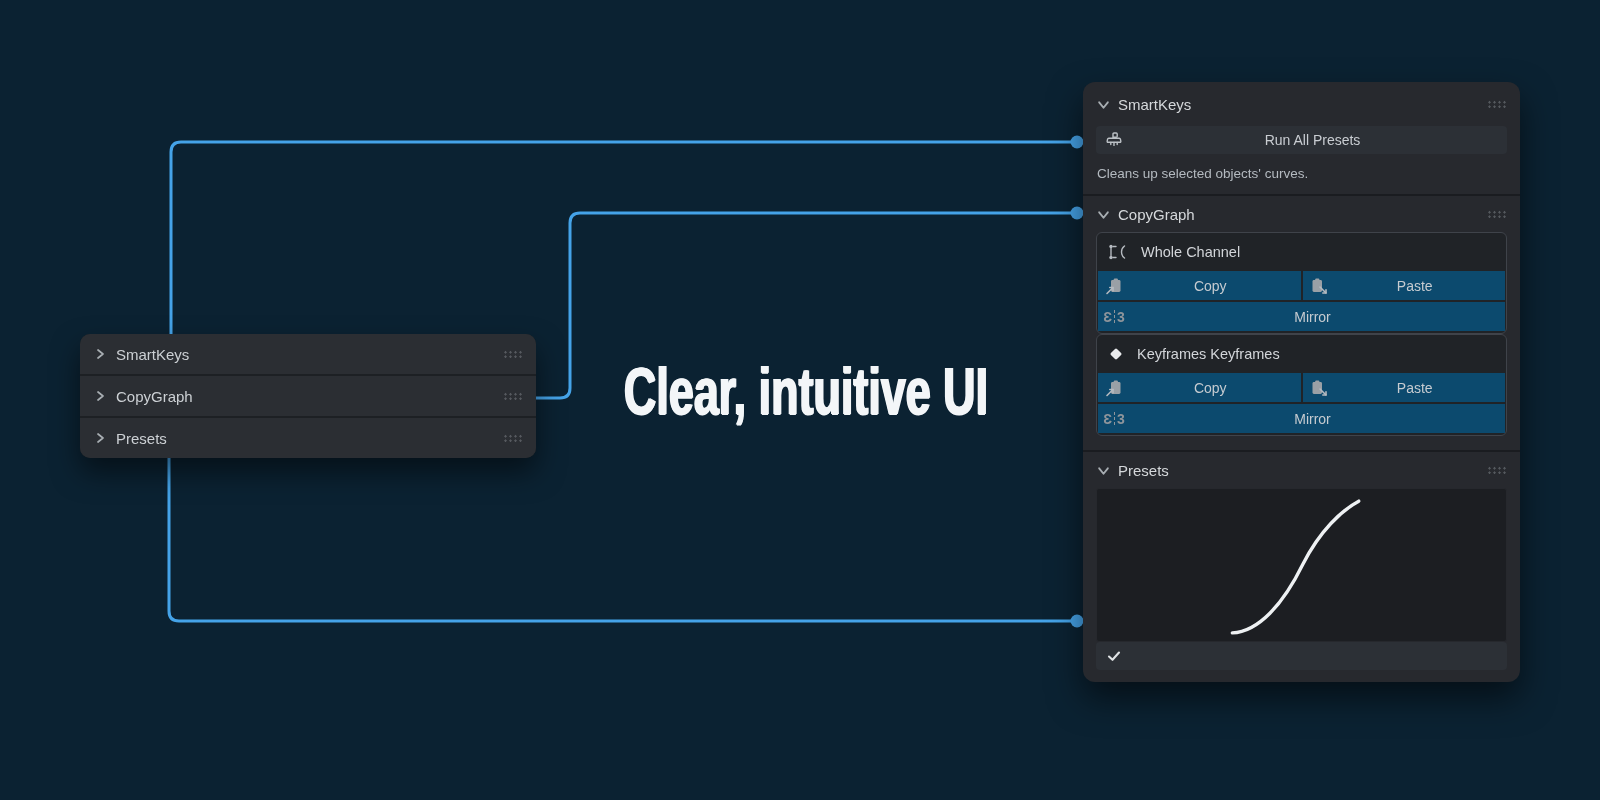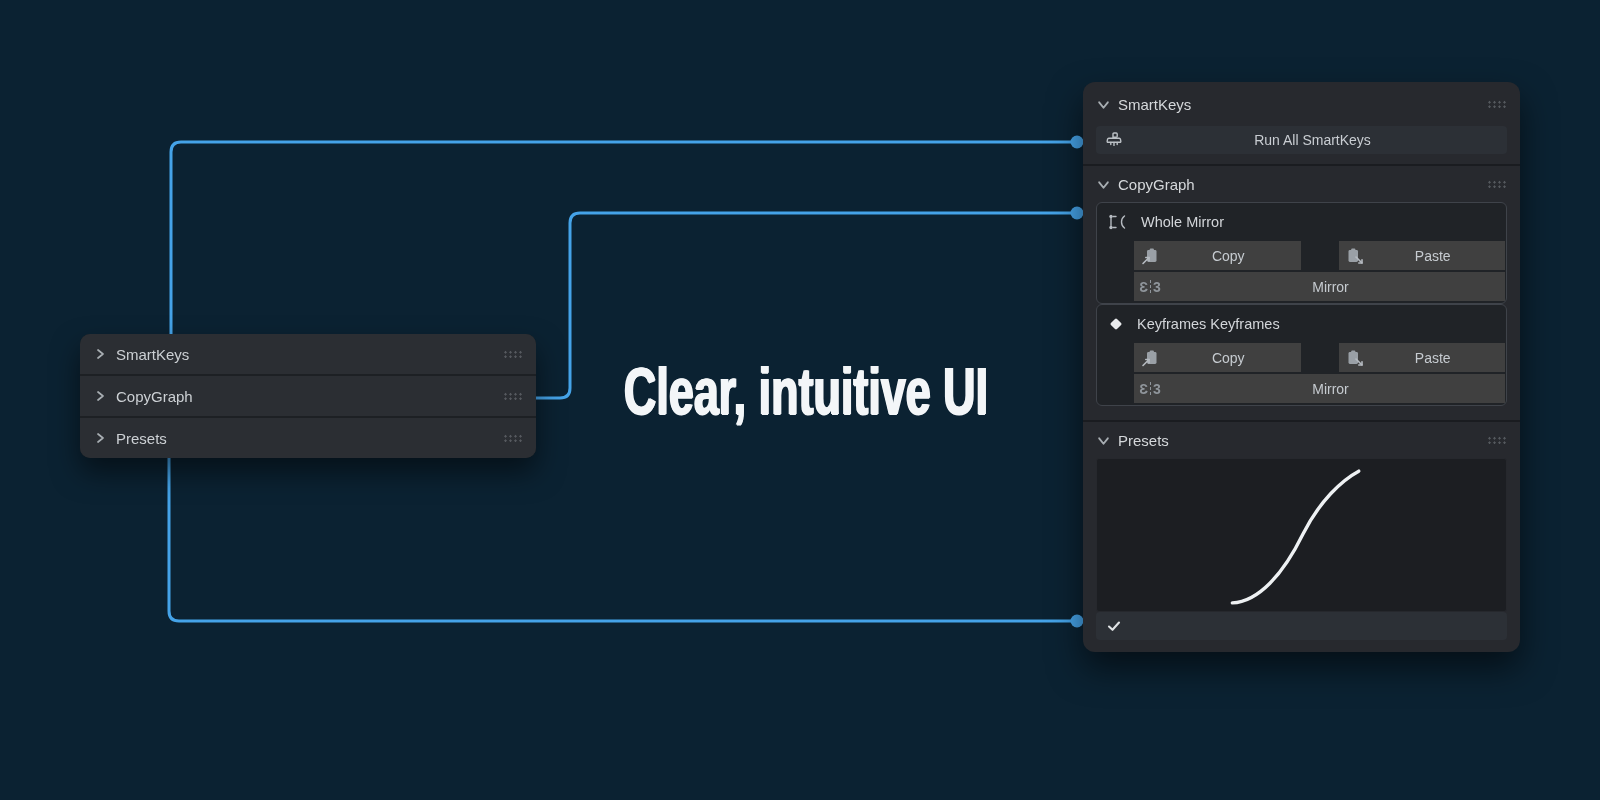--- a/index.html
+++ b/index.html
@@ -67,21 +67,21 @@
   .description{margin:10px 14px 0; color:#b4bac0; font-size:13.5px; line-height:20px;}
 
   .group{
     margin:0 13px; background:#202327; border:1px solid #3f434a; border-radius:6px;
     overflow:hidden;
   }
   .group-header{height:38px; display:flex; align-items:center; gap:12px; padding:0 10px;}
   .group-header .gtitle{color:#d2d5d9; font-size:14.5px;}
   .btn-row{display:flex; gap:2px; margin:0 1px 2px;}
   .cell{
-    flex:1; height:29px; background:#404040; display:flex; align-items:center; cursor:pointer;margin-left:36px;
+    flex:1; height:29px; background:#0c4a6e; display:flex; align-items:center; cursor:pointer;
   }
   .cell .islot{flex:0 0 32px; display:flex; justify-content:center; align-items:center;}
   .cell .blabel{flex:1; text-align:center; color:#c6cbd0; font-size:14px; padding-right:10px;}
 
   .graph-box{
     margin:0 13px; height:152px; background:#1c1e22; border:1px solid #26282d;
     border-radius:3px; overflow:hidden;
   }
   .graph-box svg{display:block; width:100%; height:100%;}
 
@@ -151,23 +151,24 @@
     </div>
 
     <div class="wide-btn">
       <span class="islot">
         <svg width="20" height="20" viewBox="0 0 20 20" fill="none" stroke="#bcc1c6" stroke-width="1.4" stroke-linecap="round" stroke-linejoin="round">
           <path d="M9 8 V4 q0 -1 1 -1 h2.2 q1 0 1 1 v2.2 q0 1 -1 1 H9"></path>
           <path d="M4.8 8.2 h10.4 q1 0 1.2 1 l0.4 2 q0.2 1 -0.8 1 h-12 q-1 0 -0.8 -1 l0.4 -2 q0.2 -1 1.2 -1 z"></path>
           <path d="M6.8 12.4 v2.2 M10 12.4 v3 M13.2 12.4 v2.2"></path>
         </svg>
       </span>
-      <span class="blabel">Run All SmartKeys</span>
-    </div>
-
+      <span class="blabel">Run All Presets</span>
+    </div>
+
+    <div class="description">Cleans up selected objects' curves.</div>
 
     <div class="divider m-top10"></div>
 
     <div class="sec-header">
       <span class="chev">
         <svg width="13" height="13" viewBox="0 0 12 12">
             <path d="M2 4 L6 9 L10 4" stroke="#a7adb2" stroke-width="1.7" fill="none" stroke-linecap="round" stroke-linejoin="round"></path>
           </svg>
       </span>
       <span class="title">CopyGraph</span>
@@ -178,21 +179,21 @@
       <div class="group-header">
         <span style="display:flex;">
           <svg width="22" height="18" viewBox="0 0 22 18" fill="none" stroke="#b5bac0" stroke-width="1.4" stroke-linecap="round">
             <circle cx="4" cy="3.5" r="1.7" fill="#b5bac0" stroke="none"></circle>
             <circle cx="4" cy="14.5" r="1.7" fill="#b5bac0" stroke="none"></circle>
             <path d="M4 5.5 V12.5"></path>
             <path d="M6 3.5 h3 M6 14.5 h3"></path>
             <path d="M17.5 3 A 7.5 7.5 0 0 0 17.5 15"></path>
           </svg>
         </span>
-        <span class="gtitle">Whole Mirror</span>
+        <span class="gtitle">Whole Channel</span>
       </div>
       <div class="btn-row">
         <div class="cell">
           <span class="islot">
             <svg width="20" height="20" viewBox="0 0 20 20">
               <rect x="7" y="4" width="9.5" height="12" rx="1.4" fill="#9aa0a6"></rect>
               <rect x="9.8" y="2.4" width="4" height="3" rx="0.8" fill="#9aa0a6"></rect>
               <g stroke="#b5bac0" stroke-width="1.6" fill="none" stroke-linecap="round" stroke-linejoin="round">
                 <path d="M3 17.5 L9 11.5"></path>
                   <path d="M5.8 11.5 H9 V14.7"></path>

